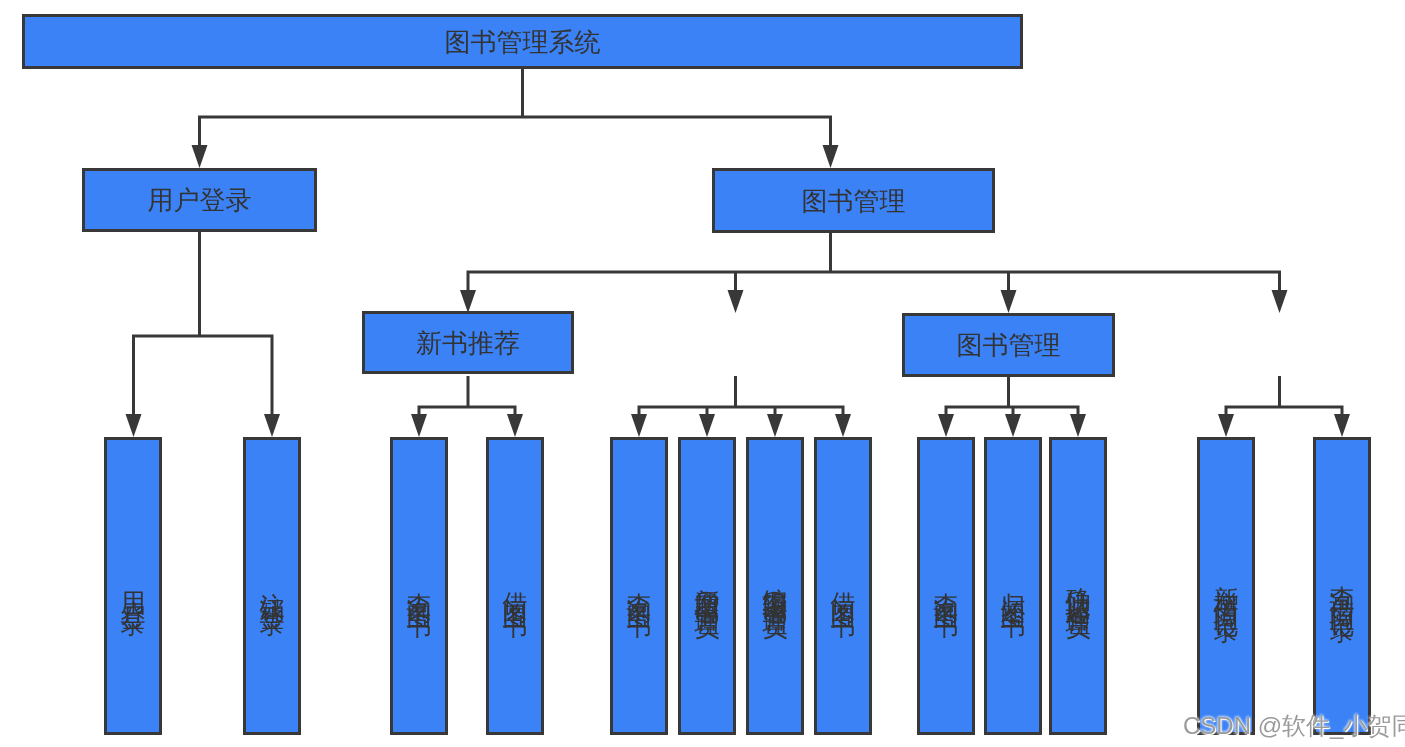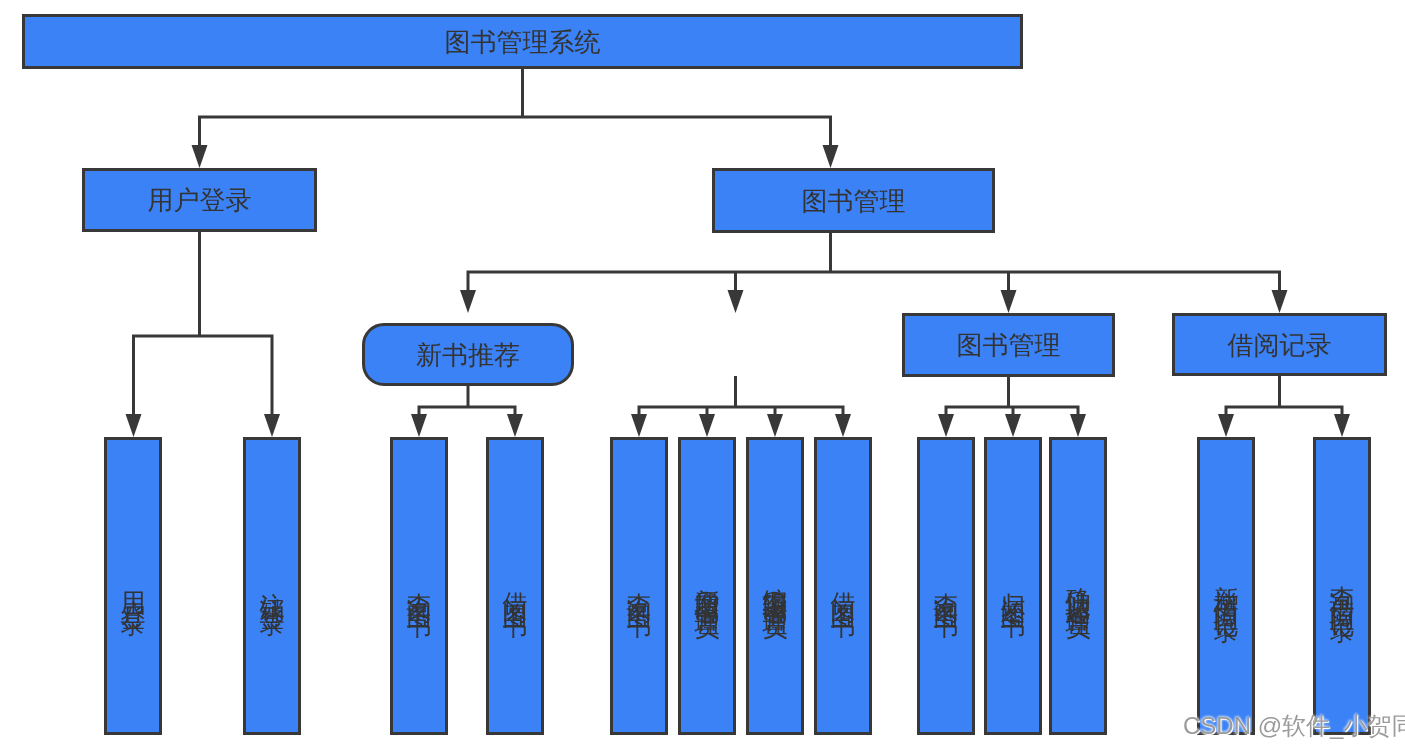--- a/index.html
+++ b/index.html
@@ -57,21 +57,21 @@
     z-index: 3;
     font-size: 24px;
     color: #9b9b9b;
     white-space: nowrap;
     text-shadow: 0 0 3px #ffffff, 0 0 3px #ffffff, 1px 1px 0 #ffffff;
   }
   
   .b-root   { left: 22px;   top: 14px;  width: 1001px; height: 55px; }
   .b-login  { left: 82px;   top: 168px; width: 235px;  height: 64px; }
   .b-mgmt   { left: 712px;  top: 168px; width: 283px;  height: 65px; }
-  .b-newb   { left: 362px;  top: 323px; width: 212px;  height: 63px; border-radius: 22px; }
+  .b-newb   { left: 362px;  top: 311px; width: 212px;  height: 63px; }
   .b-borrow { left: 629px;  top: 313px; width: 213px;  height: 63px; }
   .b-curr   { left: 902px;  top: 313px; width: 213px;  height: 64px; }
   .b-rec    { left: 1172px; top: 313px; width: 215px;  height: 63px; }
   .leaf     { top: 437px; width: 58px; height: 298px; }
   .l-1  { left: 104px; }
   .l-2  { left: 243px; }
   .l-3  { left: 390px; }
   .l-4  { left: 486px; }
   .l-5  { left: 610px; }
   .l-6  { left: 678px; }
@@ -146,23 +146,20 @@
   <div class="box b-mgmt">
     <span class="hlabel">图书管理</span>
   </div>
 
   <div class="box b-newb">
     <span class="hlabel">新书推荐</span>
   </div>
   <div class="box b-curr">
     <span class="hlabel">图书管理</span>
   </div>
-  <div class="box b-rec">
-    <span class="hlabel">借阅记录</span>
-  </div>
 
   <div class="box leaf l-1">
     <span class="vlabel">用户登录</span>
   </div>
   <div class="box leaf l-2">
     <span class="vlabel">注销登录</span>
   </div>
   <div class="box leaf l-3">
     <span class="vlabel">查询图书</span>
   </div>

